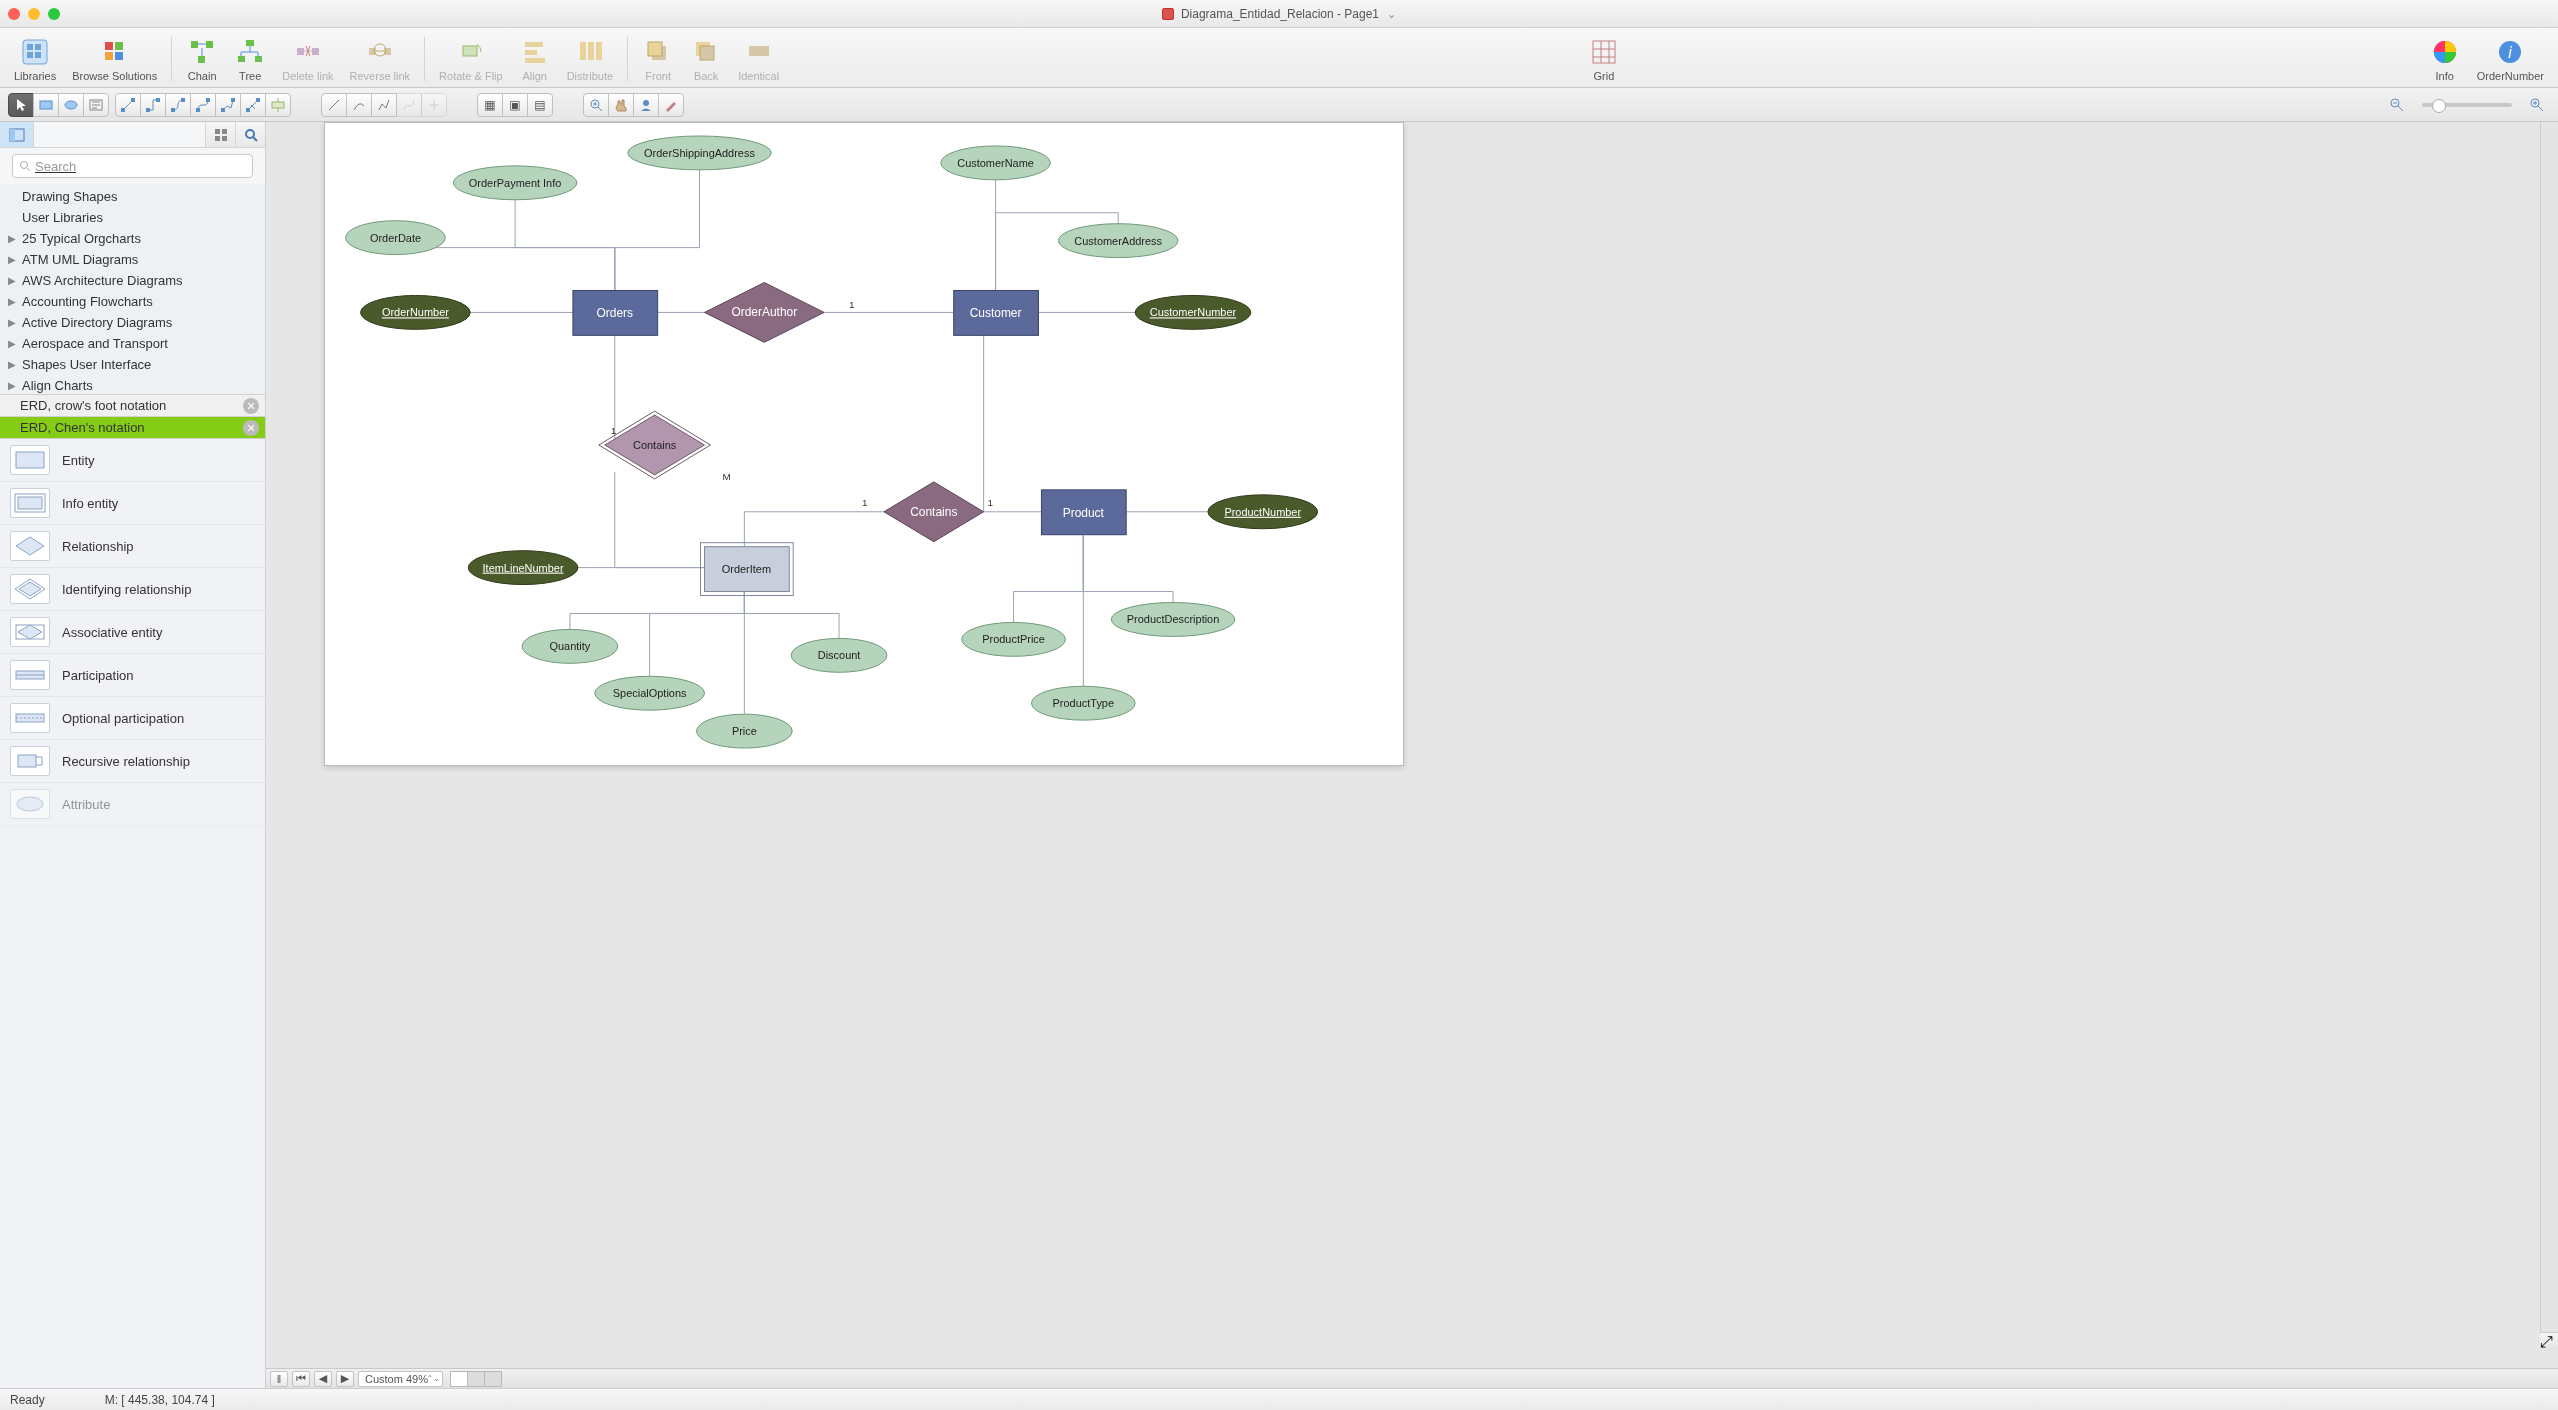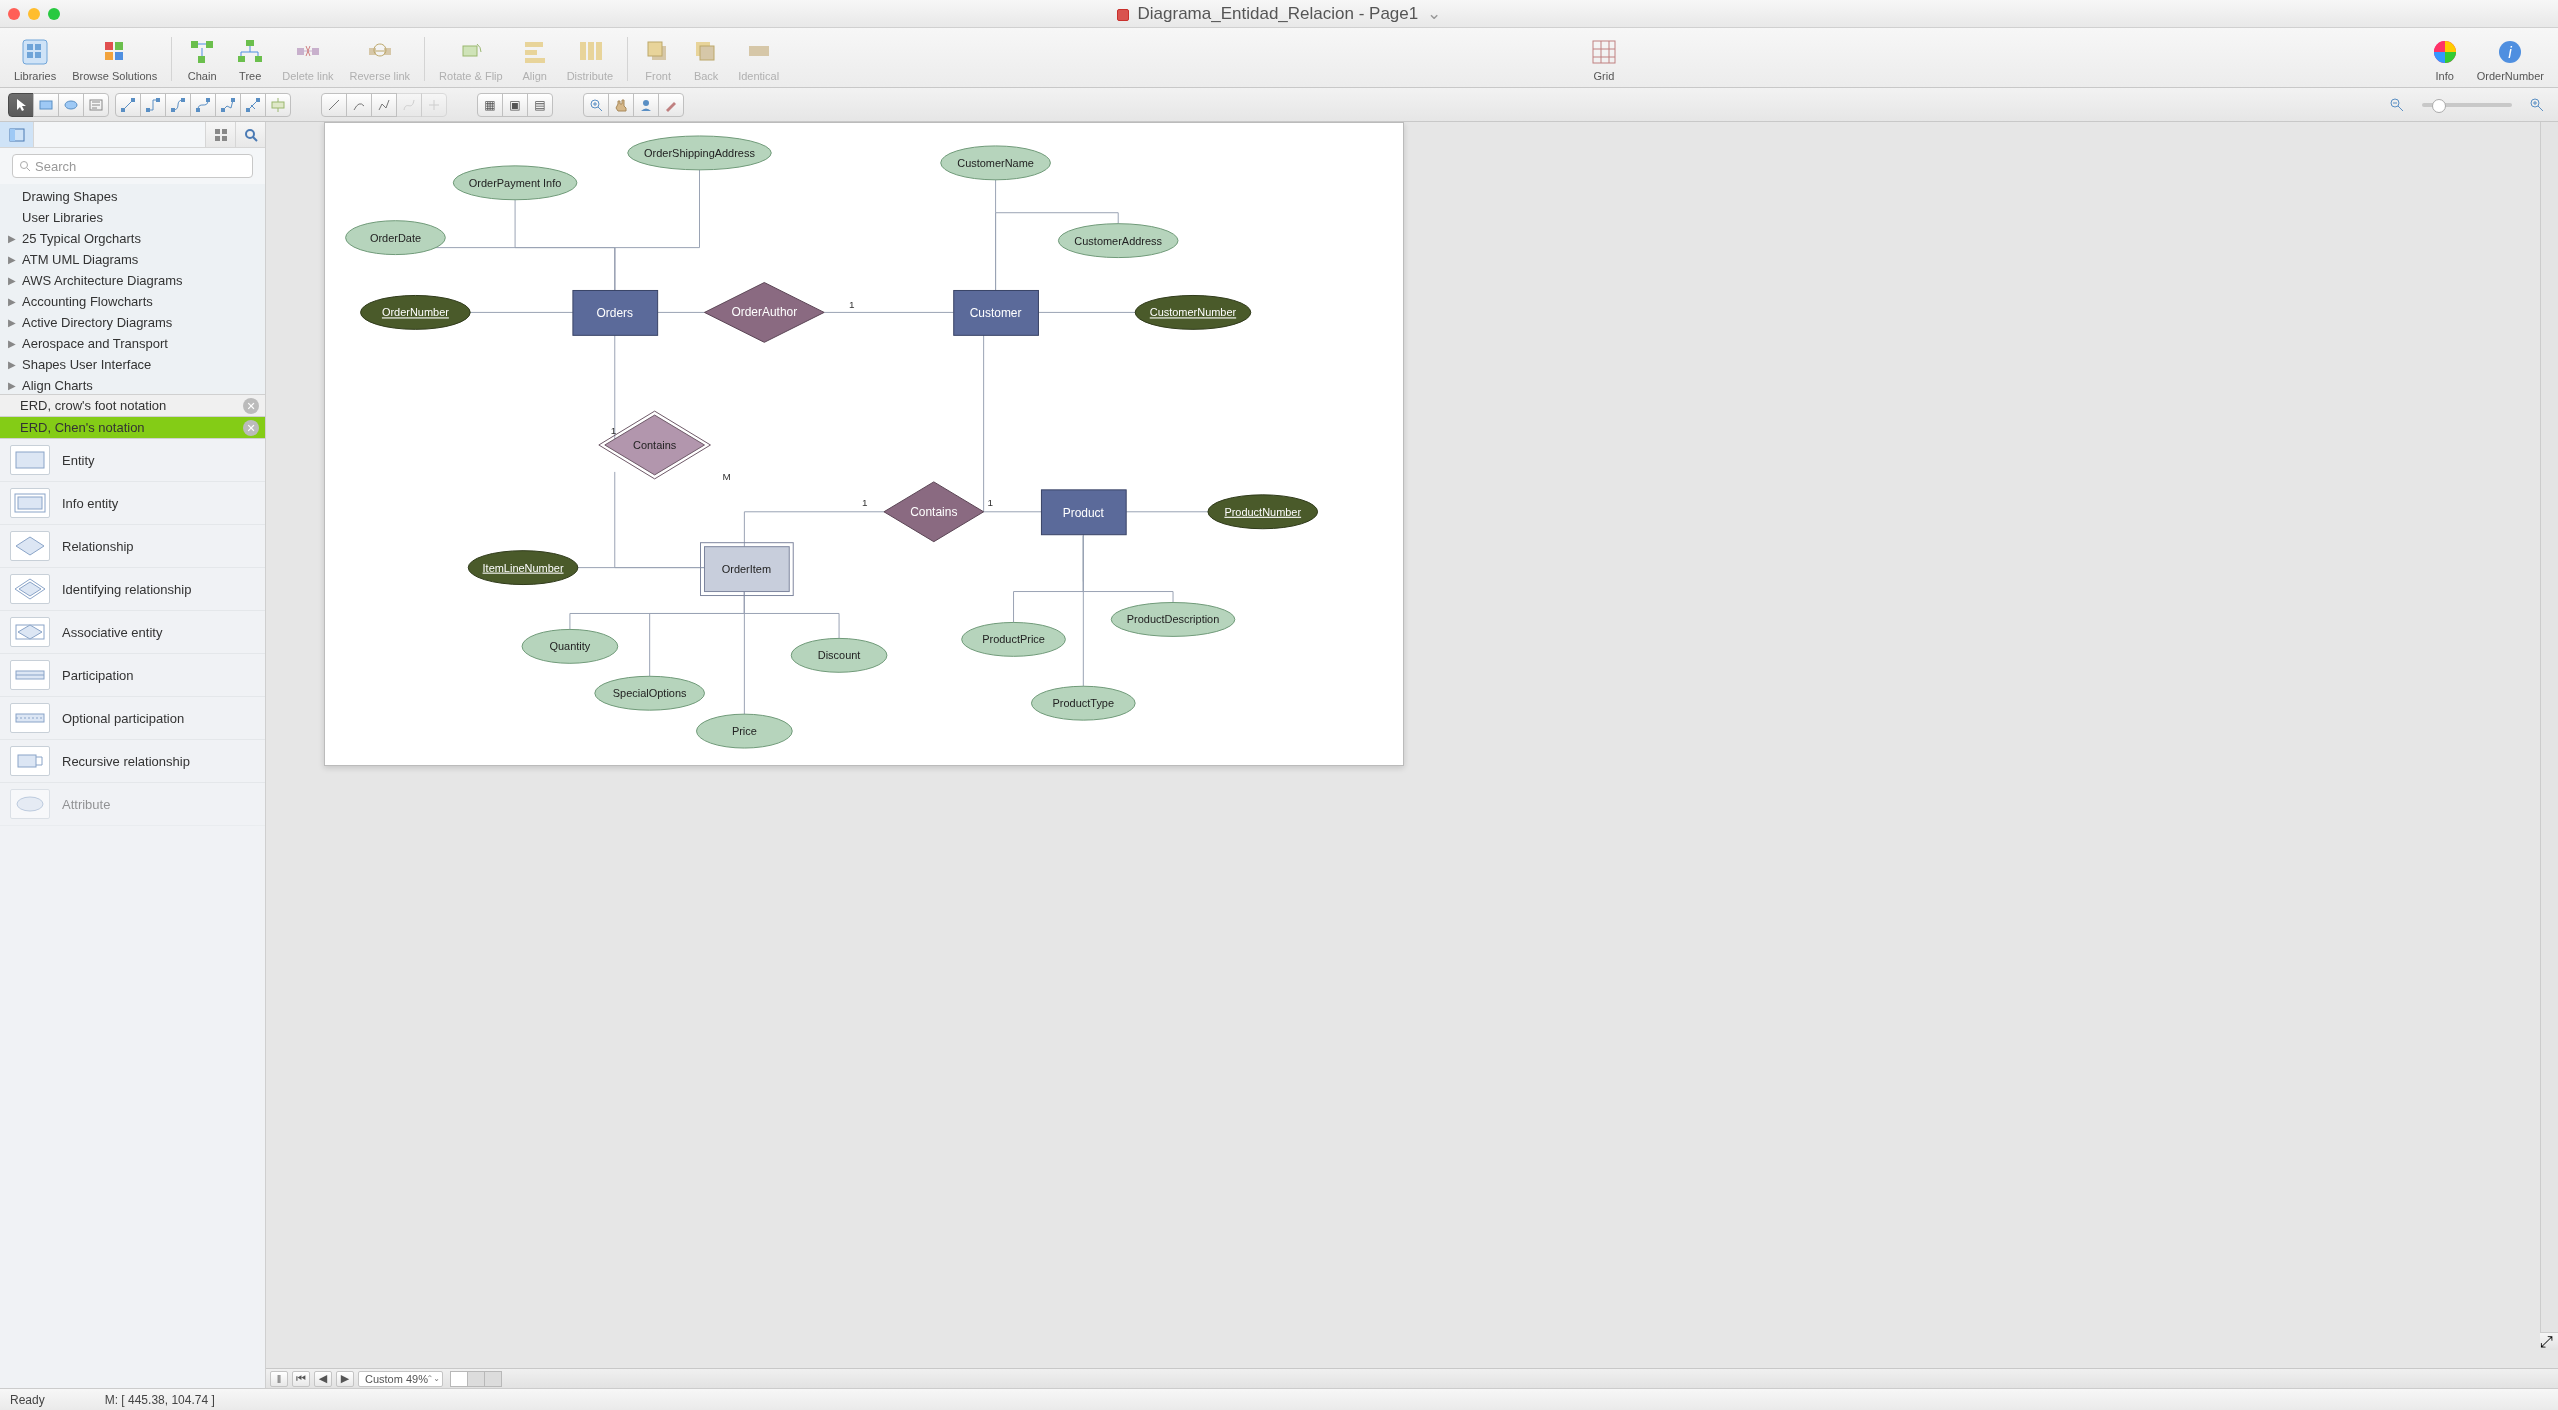--- a/index.html
+++ b/index.html
@@ -5,21 +5,21 @@
 * { box-sizing: border-box; margin: 0; padding: 0; font-family: -apple-system, "Helvetica Neue", Arial, sans-serif; }
 html, body { width: 100%; height: 100%; background: #ececec; overflow: hidden; }
 
 
 .titlebar { height: 28px; background: linear-gradient(#f7f7f7,#e8e8e8); border-bottom: 1px solid #d0d0d0; display: flex; align-items: center; padding: 0 8px; position: relative; }
 .traffic { display: flex; gap: 8px; }
 .traffic span { width: 12px; height: 12px; border-radius: 50%; display: inline-block; }
 .dot-red { background:#ff5f57; }
 .dot-yellow { background:#ffbd2e; }
 .dot-green { background:#28c940; }
-.title { position:absolute; left:0; right:0; text-align:center; font-size:17px; color:#555; pointer-events:none; }
+.title { position:absolute; left:0; right:0; text-align:center; font-size:12px; color:#555; pointer-events:none; }
 .title-icon { display:inline-block; width:12px; height:12px; background:#d9534f; border:1px solid #c9302c; vertical-align:middle; margin-right:4px; border-radius:2px; }
 .title .chev { color:#999; margin-left:4px; }
 
 
 .toolbar { height: 60px; background: linear-gradient(#f7f7f7,#ececec); border-bottom:1px solid #c8c8c8; display:flex; align-items:center; padding: 2px 6px 0 6px; font-size:11px; color:#555; }
 .tool-item { display:flex; flex-direction:column; align-items:center; gap:2px; padding:2px 8px; cursor:default; }
 .tool-item.disabled { color:#b0b0b0; }
 .tool-item .icon-box { width:32px; height:32px; display:flex; align-items:center; justify-content:center; }
 .tool-group-sep { width:1px; height:44px; background:#d4d4d4; margin:0 6px; }
 .spacer { flex:1; }
@@ -38,21 +38,21 @@
 .zoom-slider::after { content:""; position:absolute; left:10px; top:-4px; width:12px; height:12px; background:#fff; border:1px solid #aaa; border-radius:50%; }
 
 
 .main { display:flex; height: calc(100% - 28px - 60px - 34px - 22px); }
 .sidebar { width:266px; background:#f4f6f8; border-right:1px solid #cfcfcf; display:flex; flex-direction:column; font-size:13px; color:#333; overflow:hidden; }
 .side-top { display:flex; height:26px; border-bottom:1px solid #d6d6d6; }
 .side-top .mode-btn { width:34px; border-right:1px solid #d6d6d6; display:flex; align-items:center; justify-content:center; background:linear-gradient(#f6f6f6,#e8e8e8); }
 .side-top .mode-btn.active { background:#cfe3f7; }
 .side-top .spacer-flex { flex:1; }
 .side-top .grid-btn, .side-top .search-btn { width:30px; border-left:1px solid #d6d6d6; display:flex; align-items:center; justify-content:center; background:linear-gradient(#f6f6f6,#e8e8e8); }
-.search-row { padding:6px 12px; }
+.search-row { padding:6px 12px;text-decoration:underline; }
 .search-box { width:100%; height:24px; border:1px solid #c8c8c8; border-radius:4px; background:#fff; display:flex; align-items:center; padding:0 6px; color:#999; font-size:13px; }
 .search-box svg { margin-right:4px; }
 
 .lib-list { flex:0 0 auto; overflow-y:auto; background:#edf1f4; padding:2px 0; max-height:210px; }
 .lib-item { padding:3px 12px 3px 8px; cursor:default; display:flex; align-items:center; gap:4px; }
 .lib-item .tri { width:10px; color:#888; font-size:10px; }
 .open-libs { border-top:1px solid #d0d0d0; }
 .open-lib { height:22px; display:flex; align-items:center; padding:0 8px 0 20px; font-size:13px; position:relative; border-bottom:1px solid #d0d0d0; background:#f0f0f0; }
 .open-lib.selected { background:#84cc16; }
 .open-lib .close-x { position:absolute; right:6px; top:3px; width:16px; height:16px; border-radius:50%; background:#bbb; color:#fff; font-size:11px; display:flex; align-items:center; justify-content:center; }

